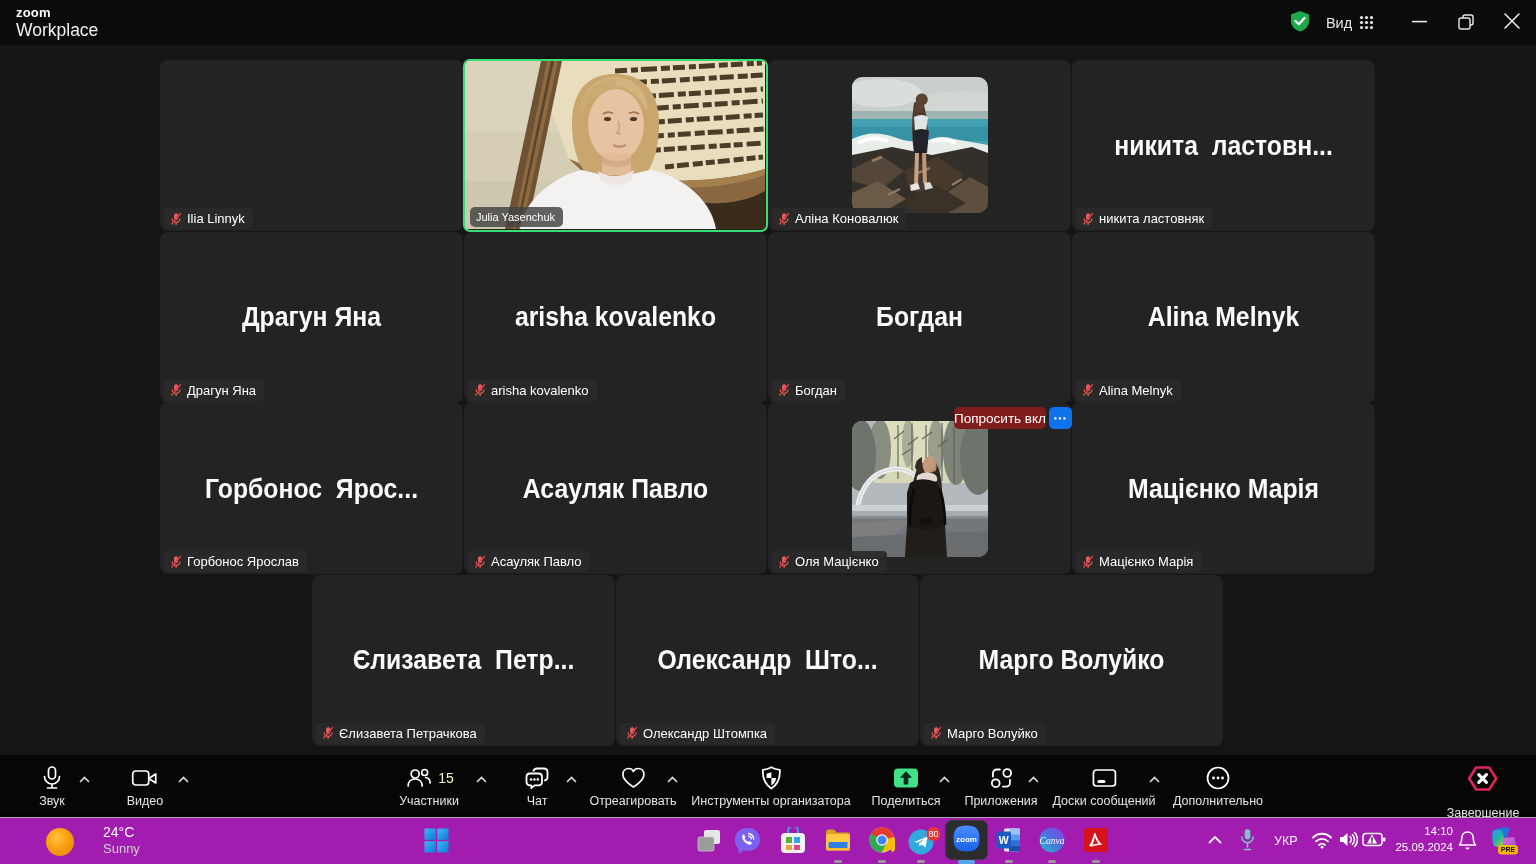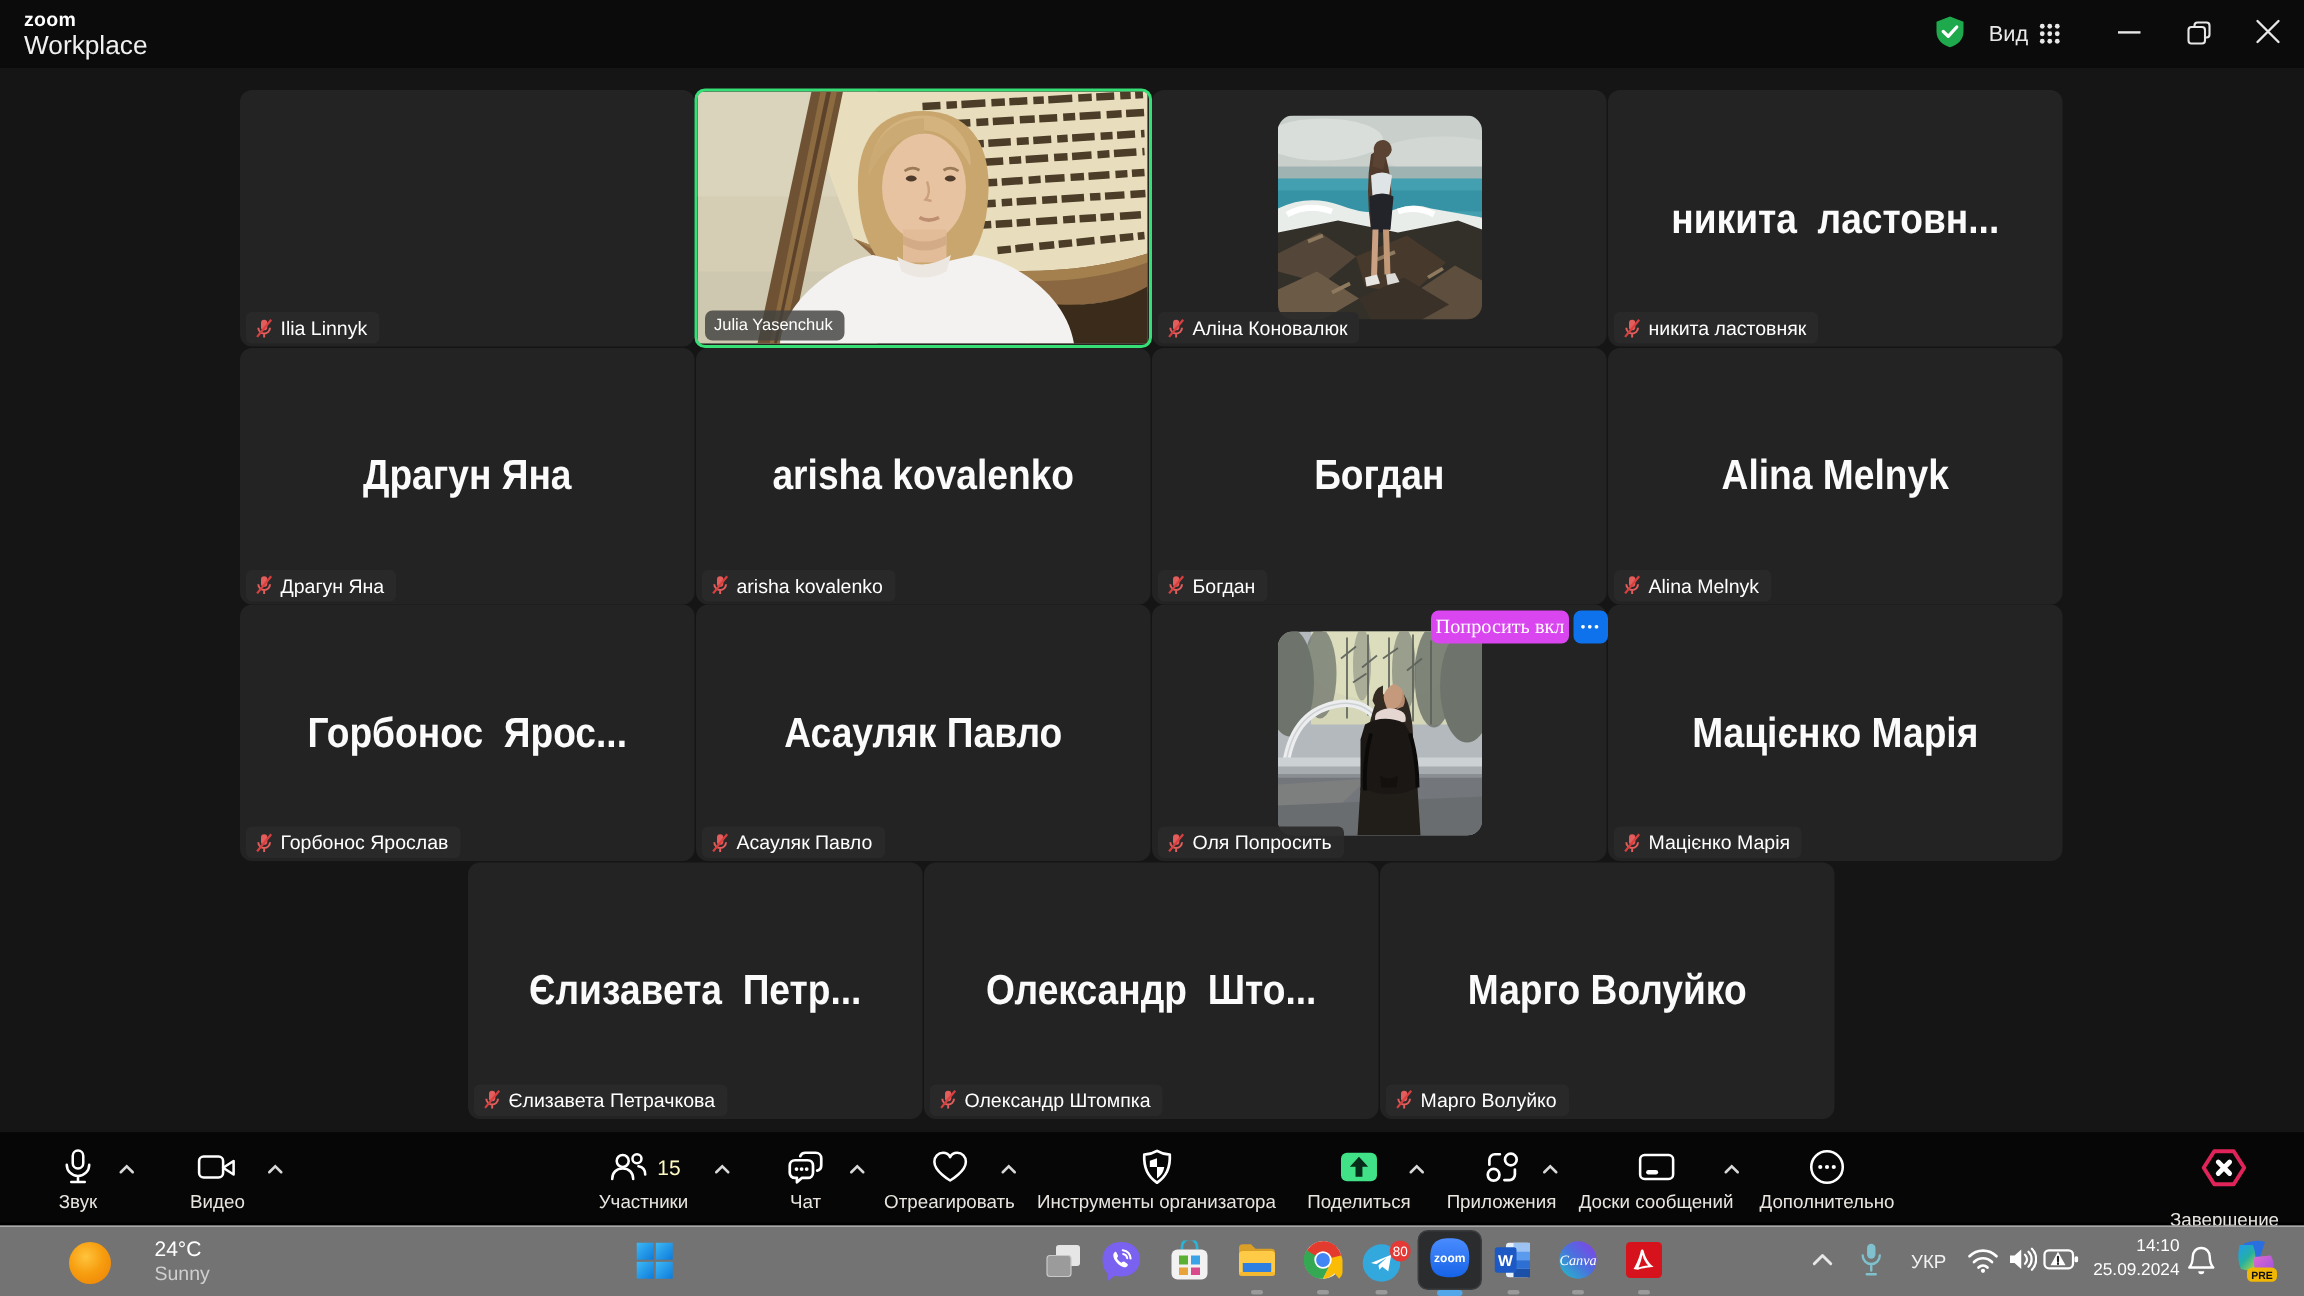--- a/index.html
+++ b/index.html
@@ -1,21 +1,21 @@
 <!DOCTYPE html>
 <html><head>
 <meta charset="utf-8">
 <style>
   * { margin:0; padding:0; box-sizing:border-box; }
   html,body { width:1536px; height:864px; overflow:hidden; background:#000; }
   body { font-family:"Liberation Sans", sans-serif; position:relative; }
   #titlebar { position:absolute; left:0; top:0; width:1536px; height:45px; background:#0b0b0b; z-index:5; }
   #stage { position:absolute; left:0; top:45px; width:1536px; height:710px; background:#151515; }
   #toolbar { position:absolute; left:0; top:755px; width:1536px; height:60px; background:#060606; }
-  #taskbar { position:absolute; left:0; top:817px; width:1536px; height:47px; background:#737373; border-top:1.5px solid #a9a9a9; }
+  #taskbar { position:absolute; left:0; top:817px; width:1536px; height:47px; background:#a21caf; border-top:1.5px solid #a9a9a9; }
   .tile { position:absolute; width:303px; height:171px; background:#232323; border-radius:8px; }
   .bigname { position:absolute; left:0; right:0; top:50%; transform:translateY(-50%) scaleX(0.885); text-align:center; color:#fbfbfb; font-size:28px; font-weight:bold; white-space:pre; letter-spacing:0; }
   .nlabel { position:absolute; left:4px; bottom:2px; height:21px; background:rgba(42,42,42,0.92); border-radius:4px; display:flex; align-items:center; padding:0 8px 0 6px; gap:5px; color:#fff; font-size:13px; white-space:nowrap; }
   .nlabel svg { flex:0 0 auto; }
   .zlogo { position:absolute; left:16px; top:6px; color:#fff; }
   .zlogo .z1 { font-size:13px; font-weight:bold; letter-spacing:0.2px; line-height:13px; }
   .zlogo .z2 { font-size:17.5px; color:#f0f0f0; margin-top:2px; line-height:19px; }
   .tbtn { position:absolute; top:0; height:45px; display:flex; align-items:center; justify-content:center; color:#e8e8e8; }
   .toolitem { position:absolute; top:10px; display:flex; flex-direction:column; align-items:center; color:#ececec; }
   .toolitem .lab { font-size:12.5px; margin-top:3px; color:#e9e5e1; }
@@ -273,29 +273,29 @@
         <path d="M77 35 a8.5 8.5 0 1 1 -4 16.5 l-3 -3 q-1 -9 7 -13.5" fill="#c59a7c"></path>
         <path d="M83 40 q3 5 0.5 10 l-5 2 q5 -5 4.5 -12" fill="#b58a6e"></path>
         <path d="M70 36 q-6 2 -7 10 l4 8 8 2 q-6 -10 -5 -20" fill="#332a22"></path>
         <path d="M66 54 q8 -5 16 -1 q4 2 3 7 q-10 4 -20 0 q-1 -4 1 -6" fill="#e5d6d1"></path>
         <path d="M58 62 q12 -7 26 -1 l6 10 3 34 q-20 9 -38 1 l0 -34 Z" fill="#1a1714"></path>
         <path d="M55 104 q20 9 38 0 l2 32 h-42 Z" fill="#211d19"></path>
         <path d="M62 68 q-5 18 -4 38 M88 68 q5 16 5 36" stroke="#0c0a08" stroke-width="2.6" fill="none"></path>
         <path d="M68 96 q6 4 12 0 l-1 8 -10 0 Z" fill="#13100d"></path>
       </svg>
     </div>
-    <div style="position:absolute;left:186px;top:4px;width:92px;height:22px;background:#d946ef;border-radius:5px;color:#fff;font-size:13.5px;display:flex;align-items:center;justify-content:center;font-family:Liberation Serif, serif;">Попросить вкл</div>
+    <div style="position:absolute;left:186px;top:4px;width:92px;height:22px;background:#7f1d1d;border-radius:5px;color:#fff;font-size:13.5px;display:flex;align-items:center;justify-content:center;">Попросить вкл</div>
     <div style="position:absolute;left:281px;top:4px;width:23px;height:22px;background:#0e72ed;border-radius:5px;color:#fff;font-size:5.5px;display:flex;align-items:center;justify-content:center;letter-spacing:1.2px;">●●●</div>
     <div class="nlabel">
         <svg width="12" height="14" viewBox="0 0 12 14">
           <rect x="4" y="1.2" width="4.2" height="7" rx="2.1" fill="#e25d5b"></rect>
           <path d="M2.2 6.5 a3.9 3.9 0 0 0 7.8 0 M6.1 10.4 V13" stroke="#e25d5b" stroke-width="1.3" fill="none"></path>
           <path d="M1.4 12.6 L10.8 1.2" stroke="#d84040" stroke-width="1.5"></path>
         </svg>
-        <span>Оля Попросить</span>
+        <span>Оля Мацієнко</span>
       </div>
   </div>
 
   <div class="tile" style="left:1072px;top:358px;">
     <div class="bigname">Мацієнко Марія</div>
     <div class="nlabel">
         <svg width="12" height="14" viewBox="0 0 12 14">
           <rect x="4" y="1.2" width="4.2" height="7" rx="2.1" fill="#e25d5b"></rect>
           <path d="M2.2 6.5 a3.9 3.9 0 0 0 7.8 0 M6.1 10.4 V13" stroke="#e25d5b" stroke-width="1.3" fill="none"></path>
           <path d="M1.4 12.6 L10.8 1.2" stroke="#d84040" stroke-width="1.5"></path>

